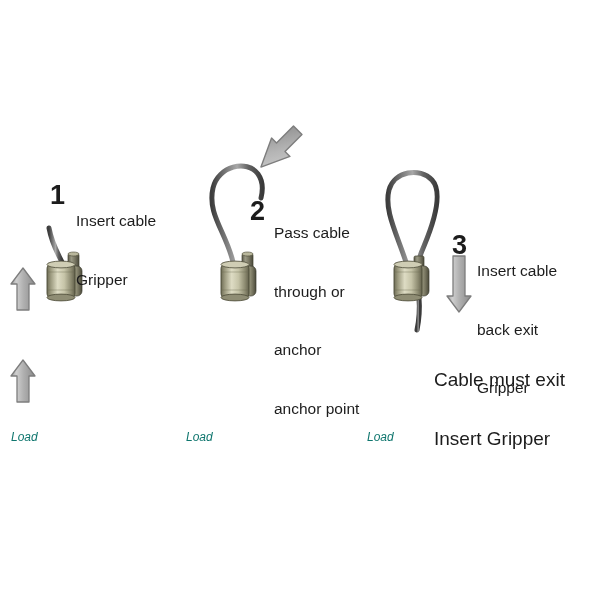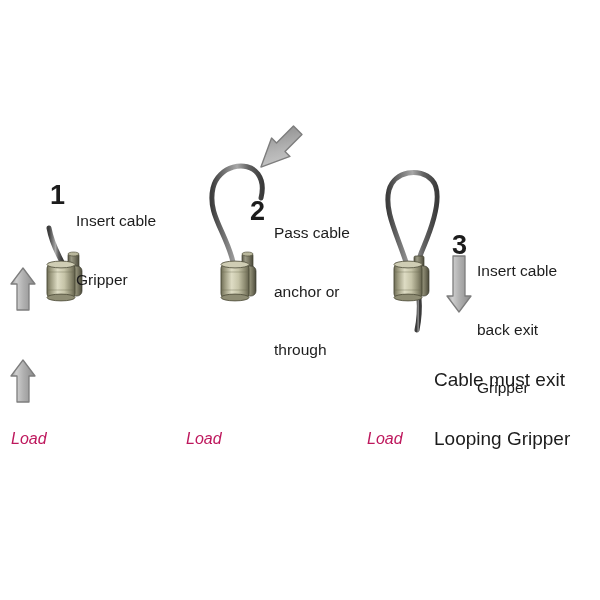--- a/index.html
+++ b/index.html
@@ -42,24 +42,24 @@
     font-size: 15.5px;
     line-height: 19.5px;
     font-weight: normal;
   }
   .note {
     font-size: 19px;
     line-height: 19.5px;
     font-weight: normal;
   }
   .load-label {
-    font-size: 16px;
+    font-size: 12px;
     font-style: italic;
     font-weight: normal;
-    color: #be185d;
+    color: #0f766e;
   }
 </style>
 </head>
 <body>
 
 <div id="diagram-root">
 
   <svg class="svg-layer" viewBox="0 0 600 600" xmlns="http://www.w3.org/2000/svg">
     <defs>
       <linearGradient id="gripGrad" x1="0" y1="0" x2="1" y2="0">
@@ -183,30 +183,31 @@
   <div class="txt step-num" style="left:50px; top:180px;">1</div>
   <div class="txt instr" style="left:76px; top:172px;">
     <div>Insert cable</div>
     <div>Gripper</div>
   </div>
   <div class="txt load-label" style="left:11px; top:430px;">Load</div>
 
   <div class="txt step-num" style="left:250px; top:196px;">2</div>
   <div class="txt instr" style="left:274px; top:184px;">
     <div>Pass cable</div>
-    <div>anchor or</div>
-    <div>through</div>
+    <div>through or</div>
+    <div>anchor</div>
+    <div>anchor point</div>
   </div>
   <div class="txt load-label" style="left:186px; top:430px;">Load</div>
 
   <div class="txt step-num" style="left:452px; top:230px;">3</div>
   <div class="txt instr" style="left:477px; top:222px;">
     <div>Insert cable</div>
     <div>back exit</div>
     <div>Gripper</div>
   </div>
   <div class="txt note" style="left:434px; top:331px;">
     <div>Cable must exit</div>
-    <div>Looping Gripper</div>
+    <div>Insert Gripper</div>
   </div>
   <div class="txt load-label" style="left:367px; top:430px;">Load</div>
 
 </div>
 
 </body></html>

